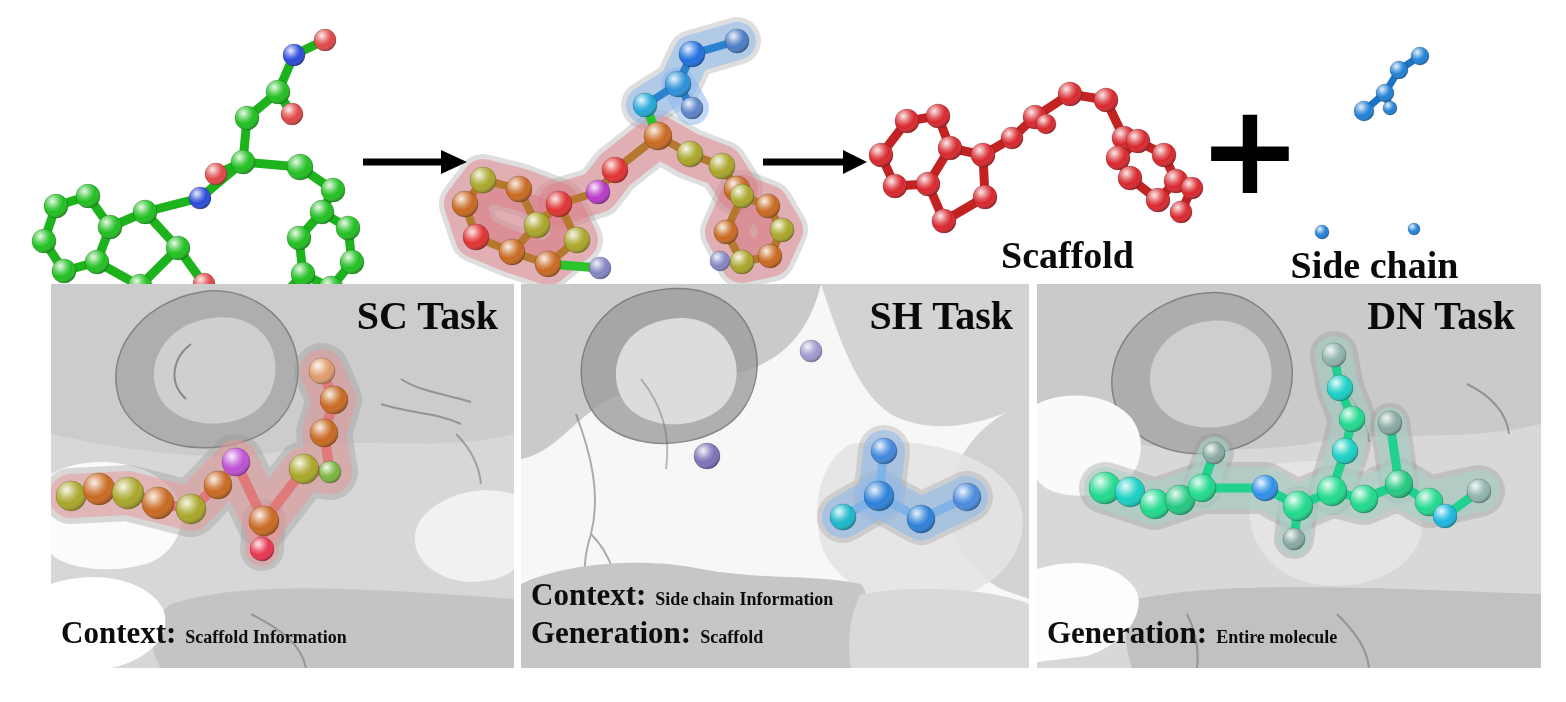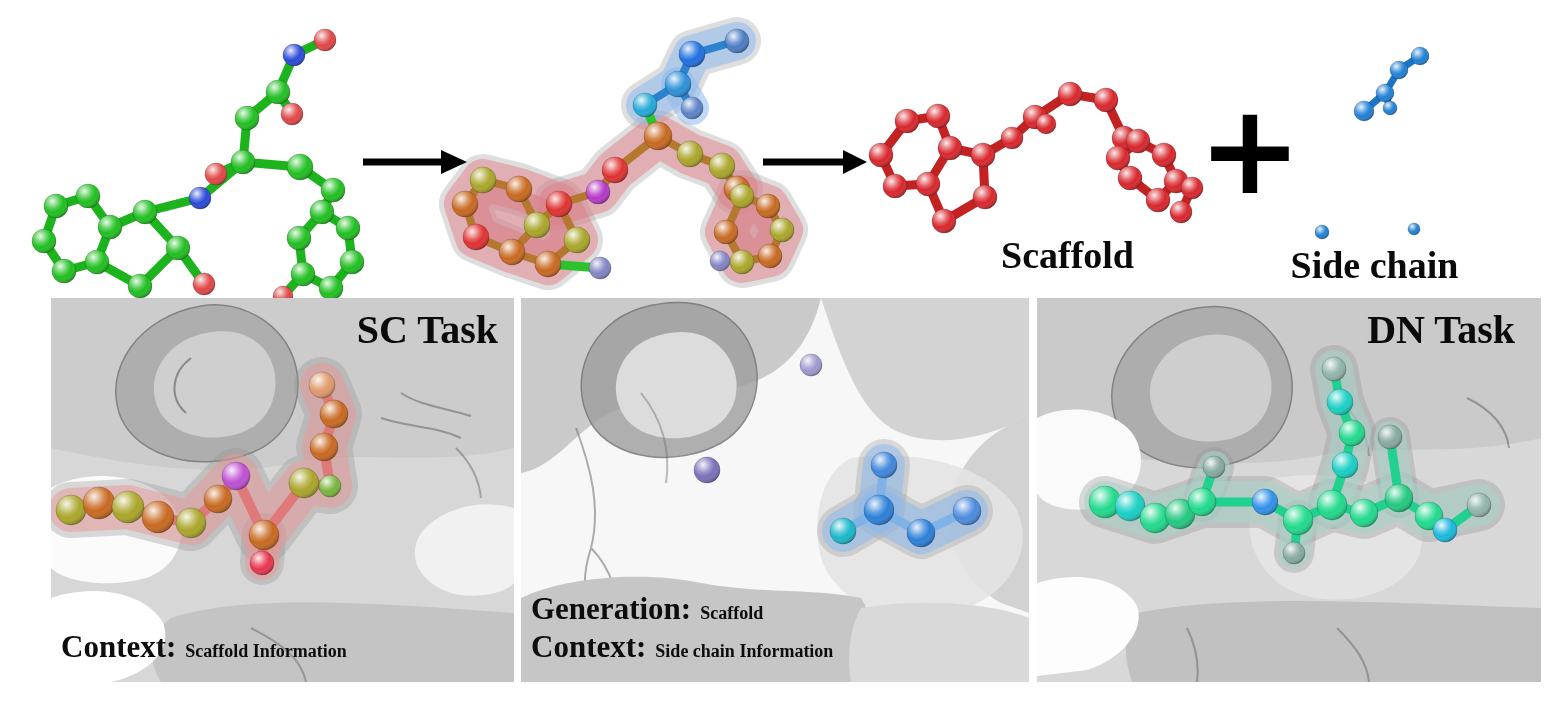--- a/index.html
+++ b/index.html
@@ -5,21 +5,21 @@
   html,body{margin:0;padding:0;background:#ffffff;}
   #canvas{position:relative;width:1566px;height:702px;background:#ffffff;overflow:hidden;
           font-family:"Liberation Serif",serif;color:#0d0d0d;}
   #top-svg{position:absolute;left:0;top:0;}
   .big-label{position:absolute;font-weight:700;font-size:38px;text-align:center;line-height:1;
              font-family:"Liberation Serif",serif;color:#0a0a0a;}
   #scaffold-label{left:980px;top:236px;width:175px;}
   #sidechain-label{left:1272px;top:246px;width:205px;}
   #plus-sign{position:absolute;left:1198px;top:88px;width:88px;text-align:center;
              font-family:"DejaVu Sans",sans-serif;font-weight:700;font-size:124px;line-height:1;color:#000;}
-  .panel{position:absolute;top:298px;height:384px;overflow:hidden;background:#d8d8d8;text-decoration:underline;}
+  .panel{position:absolute;top:284px;height:384px;overflow:hidden;background:#d8d8d8;text-decoration:underline;}
   #panel-sc{left:51px;width:463px;}
   #panel-sh{left:521px;width:508px;background:#f7f7f7;}
   #panel-dn{left:1037px;width:504px;}
   .panel svg{position:absolute;left:0;top:0;}
   .task-label{position:absolute;top:12px;right:16px;font-weight:700;font-size:40px;line-height:1;
               font-family:"Liberation Serif",serif;color:#0a0a0a;}
   #panel-dn .task-label{right:26px;text-align:center;}
   .caption{position:absolute;left:10px;bottom:16px;font-weight:700;font-family:"Liberation Serif",serif;}
   .cap-line{line-height:1.22;white-space:nowrap;}
   .cap-label{font-size:31px;margin-top:29px;}
@@ -424,23 +424,24 @@
         <circle cx="322" cy="233" r="13" fill="url(#ballShine)"></circle>
         <circle cx="400" cy="235" r="14" fill="#2b7fd9" stroke="rgba(0,0,0,0.2)" stroke-width="1"></circle>
         <circle cx="400" cy="235" r="14" fill="url(#ballShine)"></circle>
         <circle cx="446" cy="213" r="14" fill="#4a8ade" stroke="rgba(0,0,0,0.2)" stroke-width="1"></circle>
         <circle cx="446" cy="213" r="14" fill="url(#ballShine)"></circle>
         <circle cx="186" cy="172" r="13" fill="#7a70b8" stroke="rgba(0,0,0,0.2)" stroke-width="1"></circle>
         <circle cx="186" cy="172" r="13" fill="url(#ballShine)"></circle>
         <circle cx="290" cy="67" r="11" fill="#9c99cf" stroke="rgba(0,0,0,0.2)" stroke-width="1"></circle>
         <circle cx="290" cy="67" r="11" fill="url(#ballShine)"></circle>
       </svg>
+    <div class="task-label">SH Task</div>
     <div class="caption">
+      <div class="cap-line"><span class="cap-label">Context:</span><span class="cap-value">Side chain Information</span></div>
       <div class="cap-line"><span class="cap-label">Generation:</span><span class="cap-value">Scaffold</span></div>
-      <div class="cap-line"><span class="cap-label">Context:</span><span class="cap-value">Side chain Information</span></div>
     </div>
   </section>
 
   <section class="panel" id="panel-dn">
     <svg class="surface" width="504" height="384" viewBox="0 0 504 384">
       <rect width="504" height="384" fill="#d8d8d8"></rect>
       <path d="M0,0 H504 V140 C420,160 340,145 280,158 C210,172 90,165 0,145 Z" fill="#c7c7c7" opacity="0.8"></path>
       <path d="M160,10 C100,20 60,75 80,125 C98,165 160,182 210,160 C255,140 268,85 242,45 C222,15 195,4 160,10 Z" fill="#a8a8a8" opacity="0.85" stroke="#777" stroke-width="1.5"></path>
       <path d="M165,38 C125,46 102,84 118,116 C132,144 178,152 210,134 C238,118 242,76 222,54 C206,37 185,34 165,38 Z" fill="#cecece"></path>
       <path d="M430,100 C455,112 470,130 472,150 M300,100 C320,118 330,135 332,158" stroke="rgba(80,80,80,0.45)" stroke-width="2" fill="none"></path>
@@ -516,16 +517,17 @@
         <circle cx="353" cy="139" r="12" fill="url(#ballShine)"></circle>
         <circle cx="392" cy="218" r="14" fill="#1fd98c" stroke="rgba(0,0,0,0.2)" stroke-width="1"></circle>
         <circle cx="392" cy="218" r="14" fill="url(#ballShine)"></circle>
         <circle cx="408" cy="232" r="12" fill="#19b7dd" stroke="rgba(0,0,0,0.2)" stroke-width="1"></circle>
         <circle cx="408" cy="232" r="12" fill="url(#ballShine)"></circle>
         <circle cx="442" cy="207" r="12" fill="#8fb3ab" stroke="rgba(0,0,0,0.2)" stroke-width="1"></circle>
         <circle cx="442" cy="207" r="12" fill="url(#ballShine)"></circle>
       </svg>
     <div class="task-label">DN Task</div>
     <div class="caption">
+      <div class="cap-line"><span class="cap-label">Generation:</span><span class="cap-value">Entire molecule</span></div>
     </div>
   </section>
 
 </div>
 
 </body></html>

